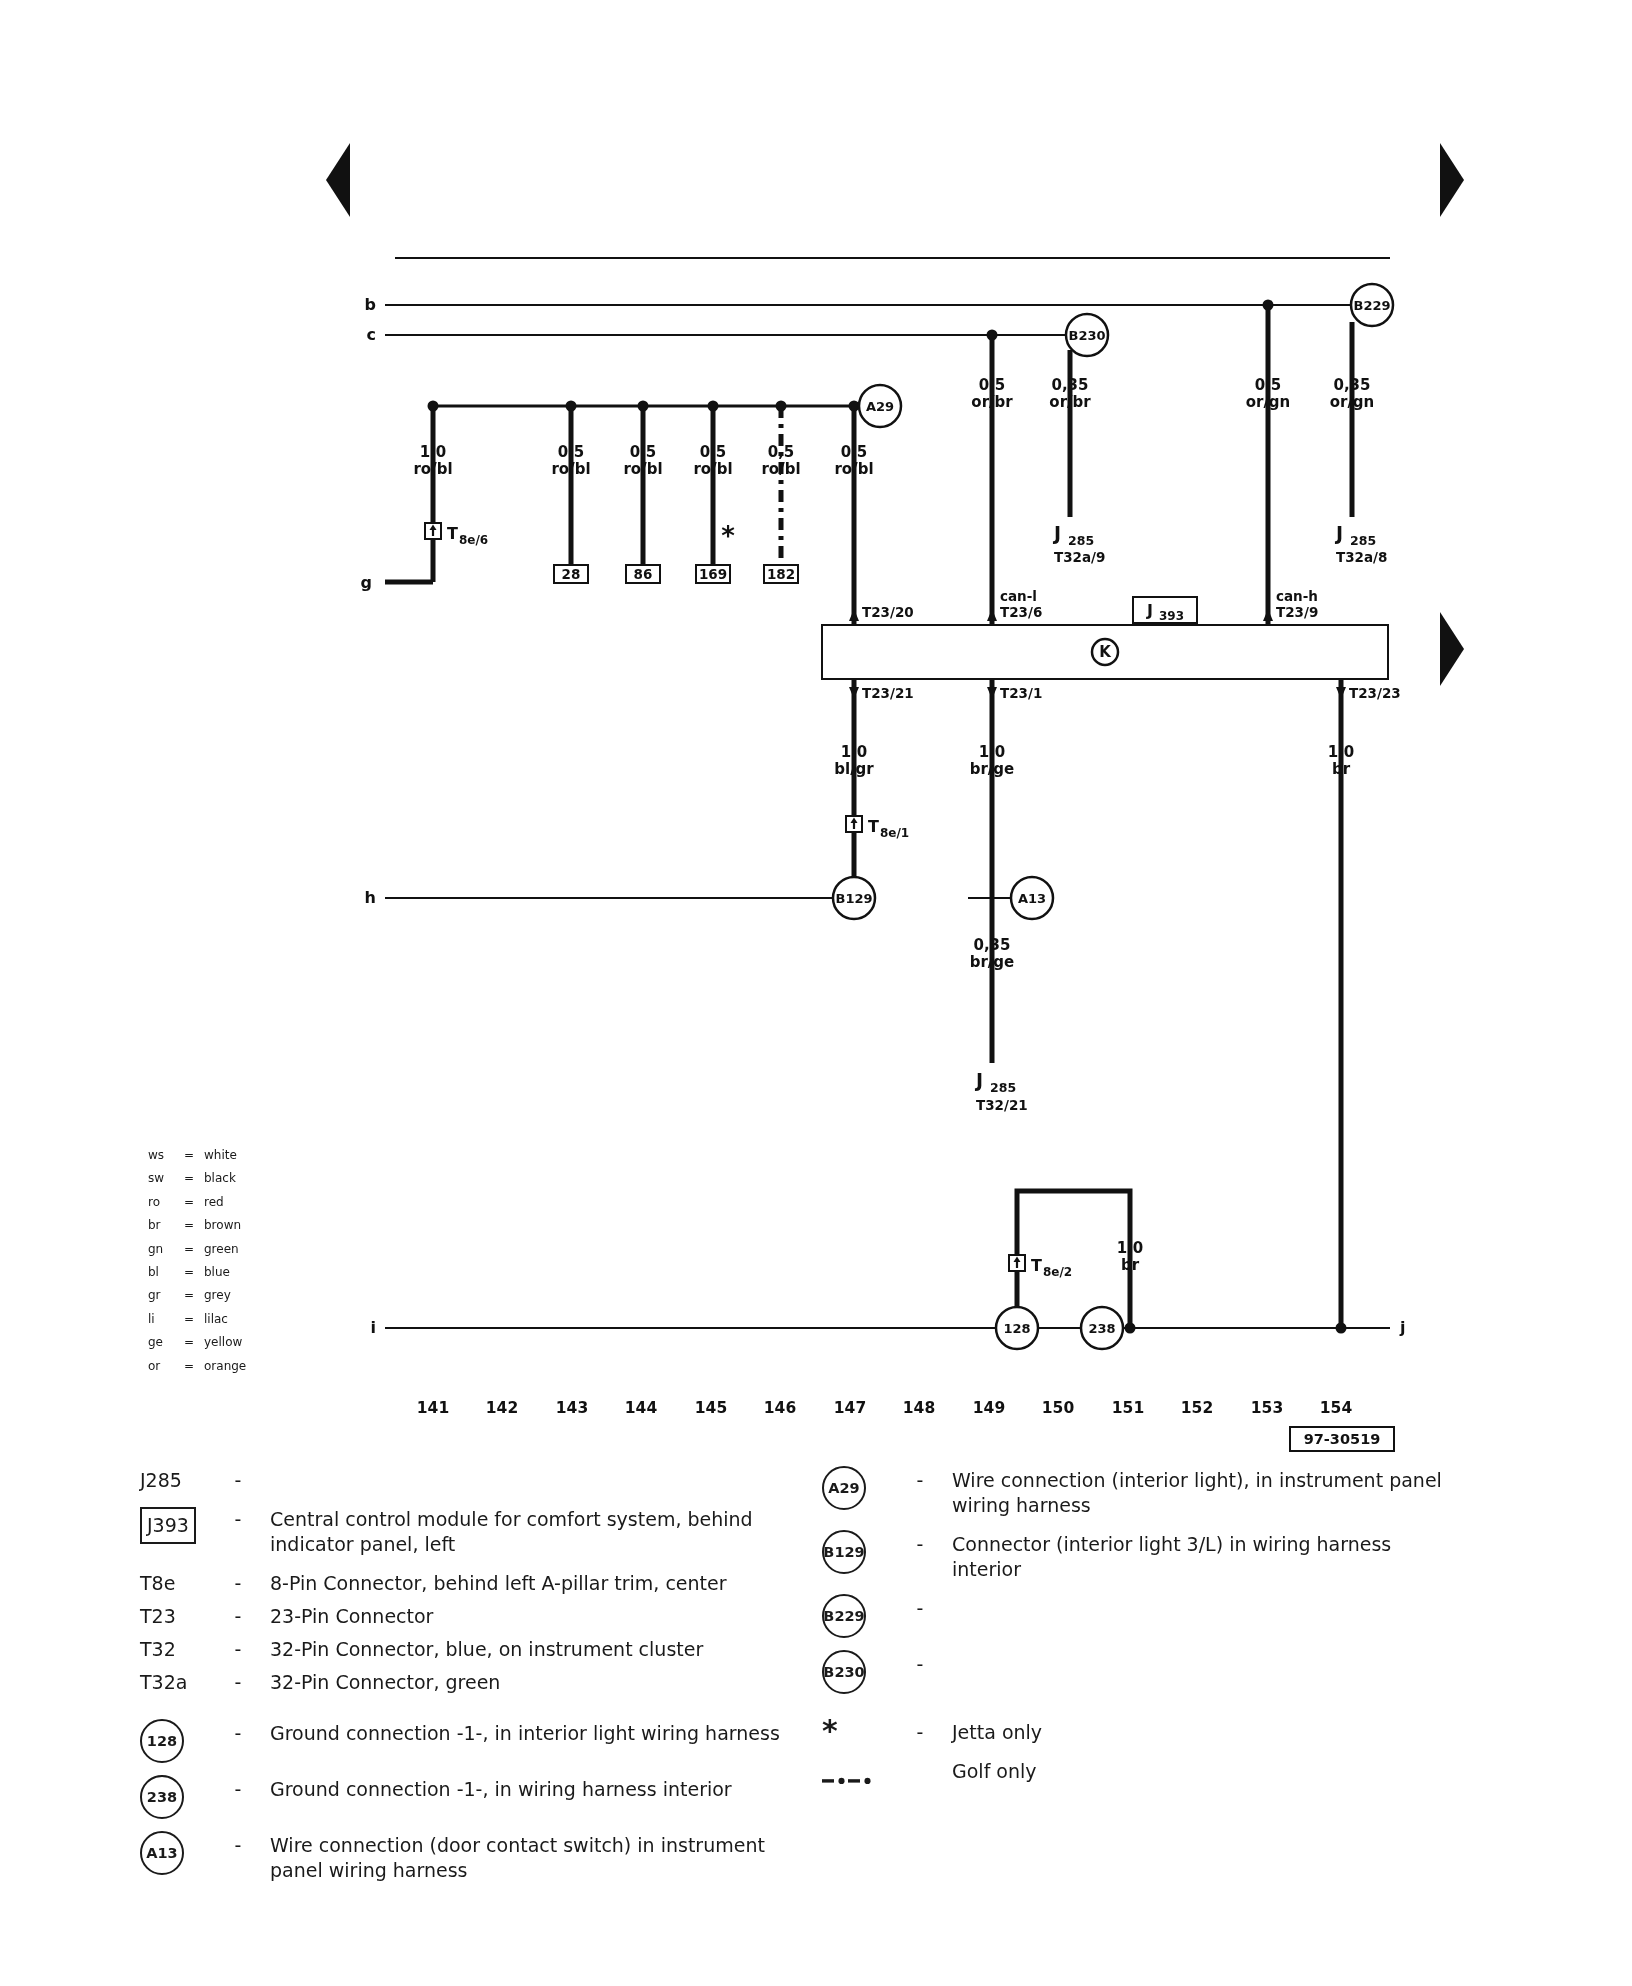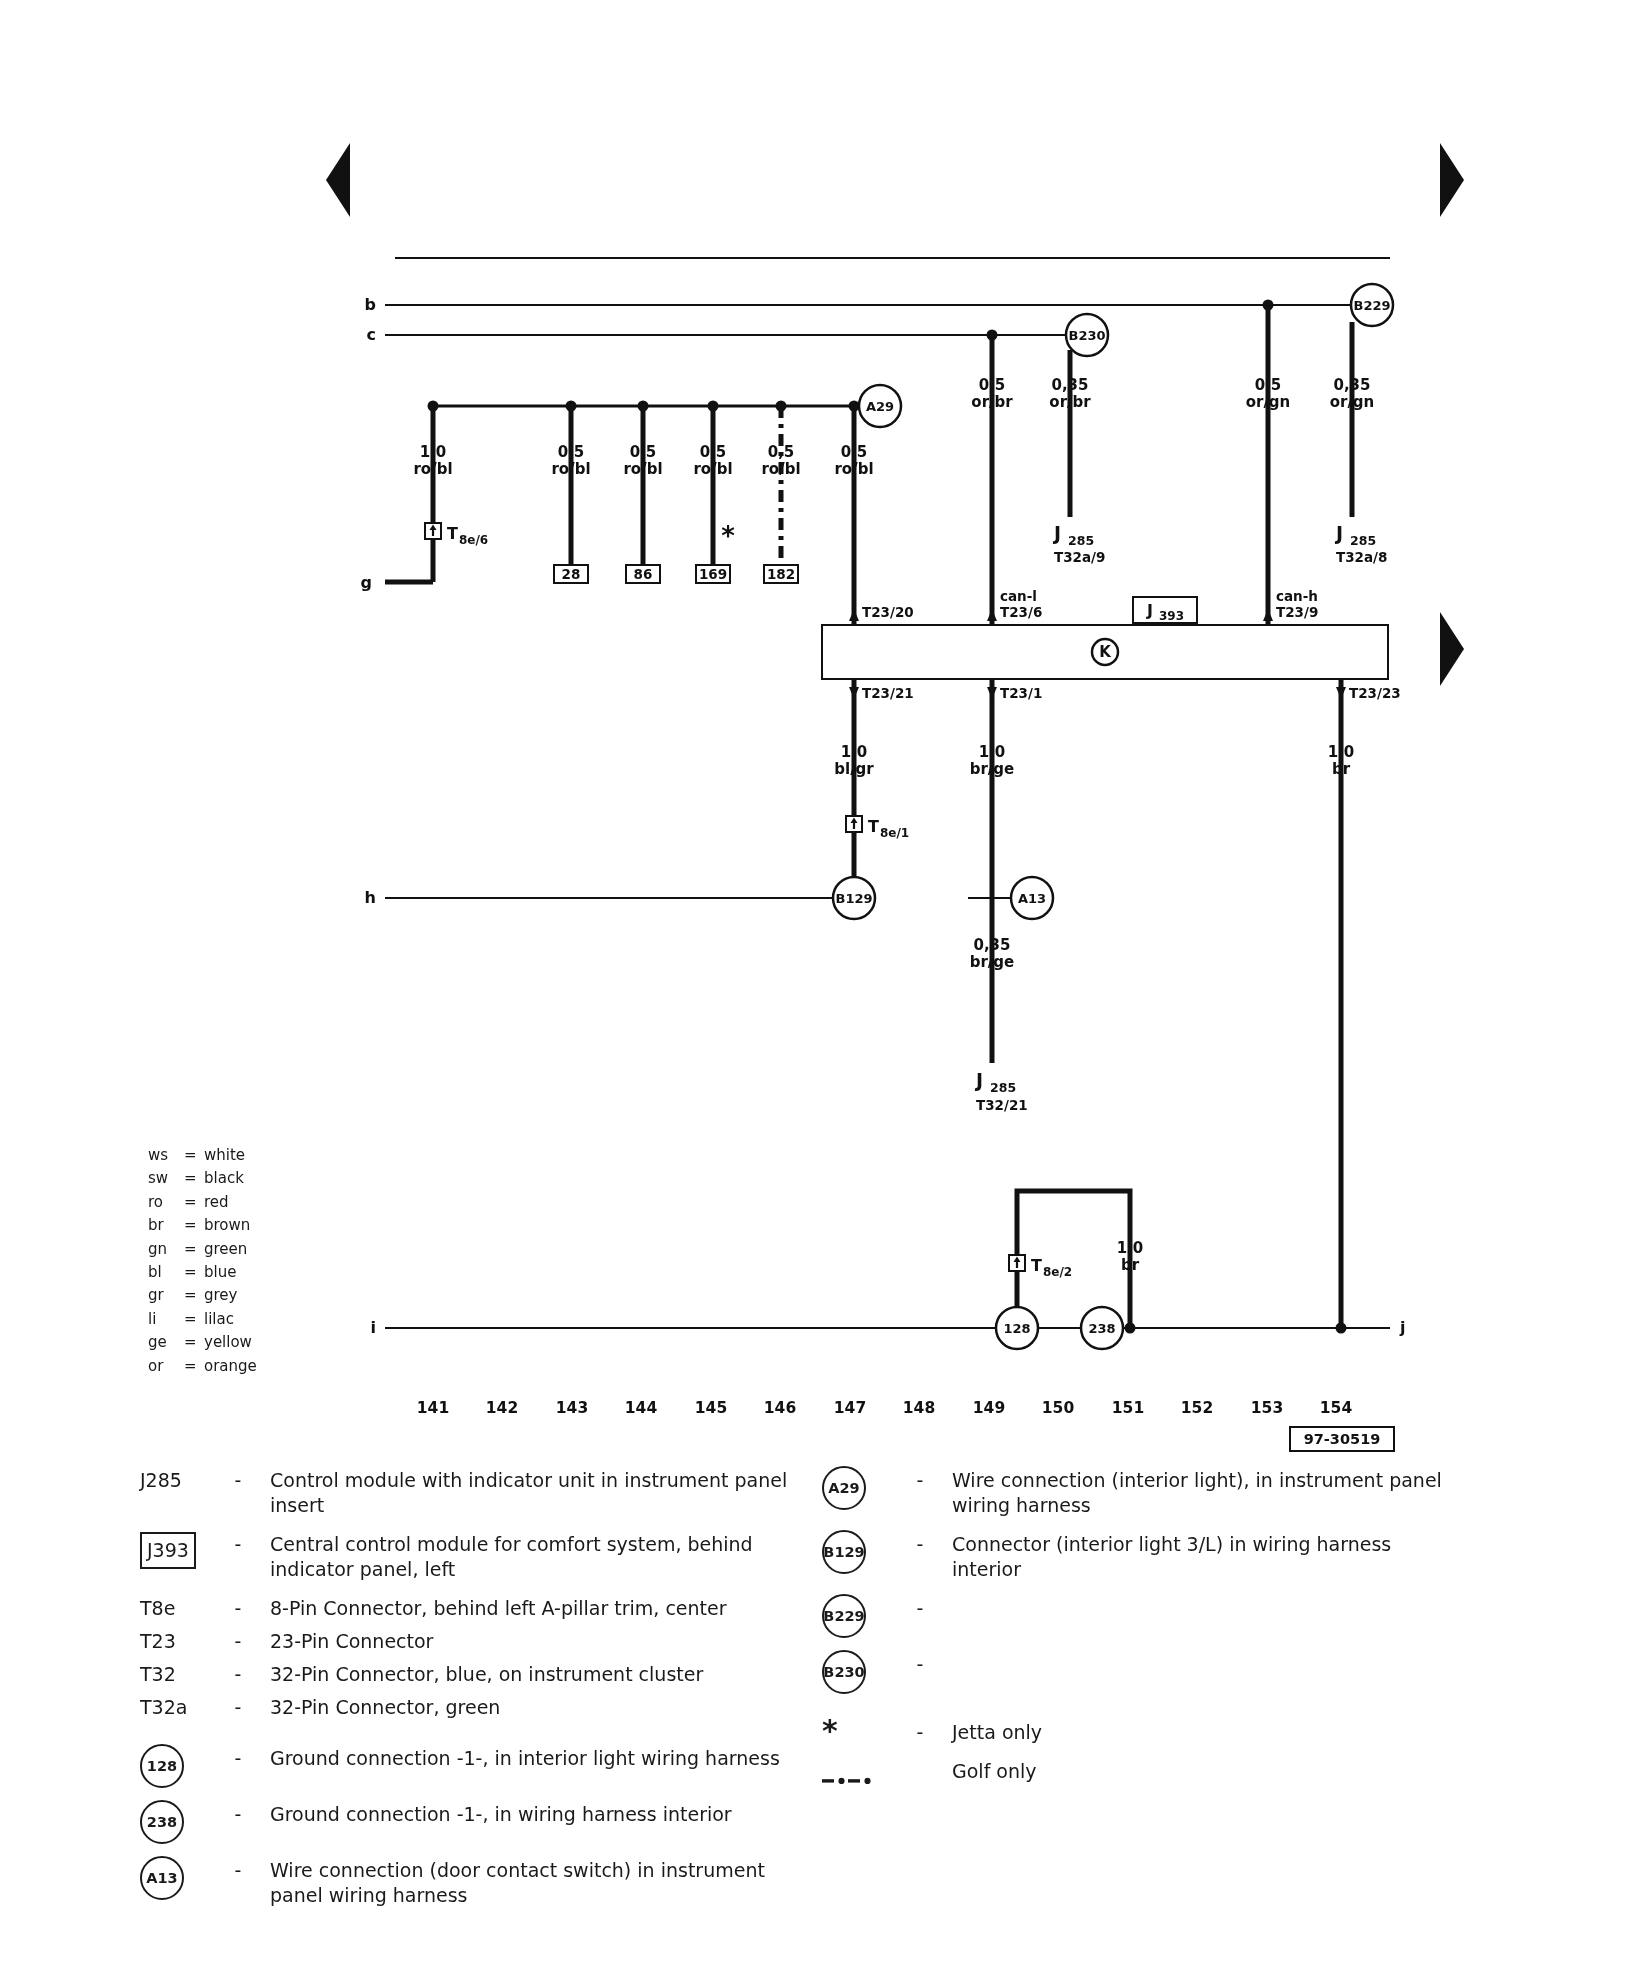--- a/index.html
+++ b/index.html
@@ -29,21 +29,21 @@
   .wire {stroke:#111;stroke-width:5;fill:none;}
   .thin {stroke:#111;stroke-width:2.2;}
   .boxr {fill:#fff;stroke:#111;stroke-width:2;}
   .node {fill:#fff;stroke:#111;stroke-width:2.5;}
   .dot  {fill:#111;}
   .arrowhead{fill:#111;}
   .conn-icon{fill:#fff;stroke:#111;stroke-width:2;}
 
   
   .color-legend{position:absolute;left:148px;top:1144px;}
-  .cl-row{display:grid;grid-template-columns:36px 20px auto;font-size:15px;line-height:23.4px;}
+  .cl-row{display:grid;grid-template-columns:36px 20px auto;font-size:12px;line-height:23.4px;}
 
   
   .legend{position:absolute;left:140px;top:1468px;right:40px;display:flex;}
   .legend-left{width:682px;flex:none;}
   .legend-right{flex:1;}
   .lrow{display:grid;grid-template-columns:66px 20px 1fr;column-gap:22px;
         align-items:start;font-size:19px;line-height:25px;margin-bottom:14px;}
   .lrow.single{margin-bottom:8px;}
   .lrow.gap-top{margin-top:26px;}
   .lterm{white-space:nowrap;}
@@ -299,21 +299,20 @@
         <span>=</span>
         <span>orange</span>
       </div>
 </div>
 
 <div class="legend">
   <div class="legend-left">
     <div class="lrow">
       <span class="lterm">J285</span>
       <span class="ldash">-</span>
-      <span class="ldesc">Control module with indicator unit in instrument panel insert</span>
     </div>
     <div class="lrow">
       <span class="lterm boxed">J393</span>
       <span class="ldash">-</span>
       <span class="ldesc">Central control module for comfort system, behind indicator panel, left</span>
     </div>
     <div class="lrow single">
       <span class="lterm">T8e</span>
       <span class="ldash">-</span>
       <span class="ldesc">8-Pin Connector, behind left A-pillar trim, center</span>

